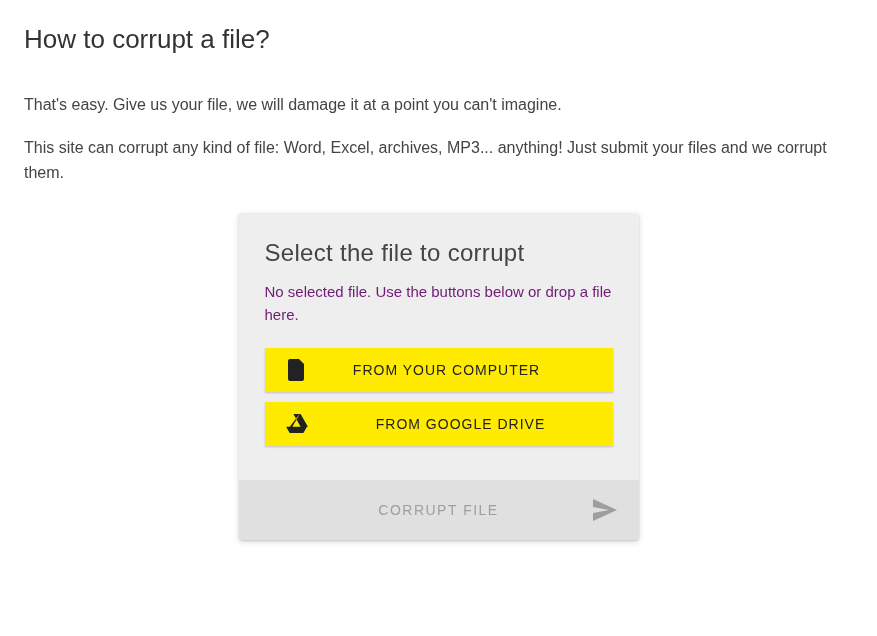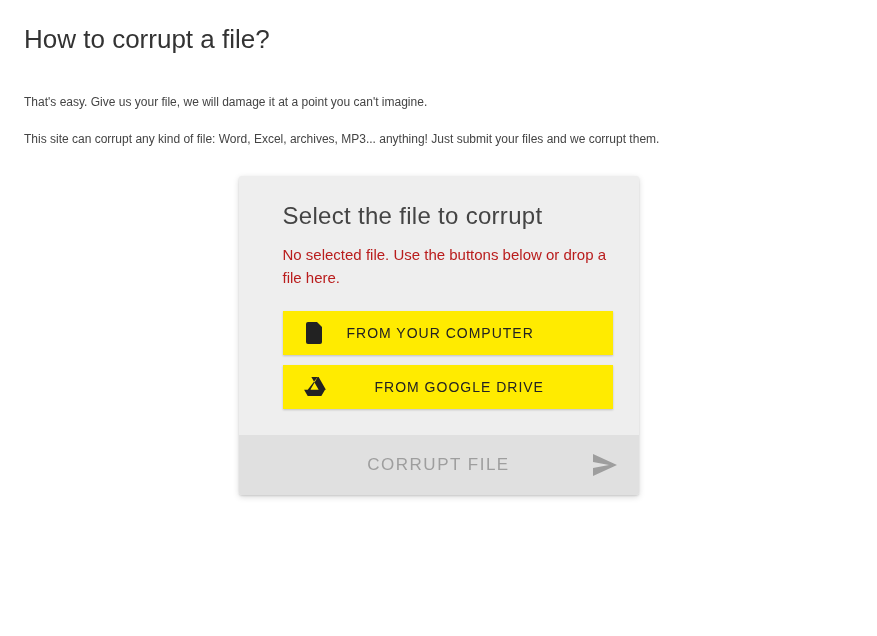--- a/index.html
+++ b/index.html
@@ -1,29 +1,29 @@
 <!DOCTYPE html>
 <html><head>
   <meta charset="utf-8">
   <style>
     * { margin:0; padding:0; box-sizing:border-box; }
     body { font-family: "Helvetica Neue", Helvetica, Arial, sans-serif; color:#3b3b3b; background:#fff; width:877px; padding:24px 24px 40px 24px; }
     h1 { font-size:26px; font-weight:400; color:#333; margin-bottom:38px; }
-    p.intro { font-size:12px; line-height:1.55; color:#444; margin-bottom:18px; max-width:840px; }
+    p.intro { font-size:16px; line-height:1.55; color:#444; margin-bottom:18px; max-width:840px; }
     .card-wrap { display:flex; justify-content:center; margin-top:28px; }
     .card { width:400px; background:#eee; border-radius:3px; box-shadow:0 2px 6px rgba(0,0,0,.15), 0 1px 2px rgba(0,0,0,.12); overflow:hidden; }
-    .card-inner { padding:26px 26px 18px 44px; }
+    .card-inner { padding:26px 26px 18px 26px; }
     .card h2 { font-size:24px; font-weight:300; color:#444; margin-bottom:14px; letter-spacing:.3px; }
-    .card .hint { font-size:15px; color:#b91c1c; line-height:1.5; margin-bottom:22px; }
+    .card .hint { font-size:15px; color:#701a75; line-height:1.5; margin-bottom:22px; }
     .btn { display:flex; align-items:center; width:100%; background:#ffeb00; color:#222; border:none; height:44px; margin-bottom:10px; cursor:pointer; font-size:14px; letter-spacing:1px; font-weight:500; box-shadow:0 1px 2px rgba(0,0,0,.2); font-family:inherit; }
-    .btn:last-of-type { margin-bottom:8px;gap:28px; }
+    .btn:last-of-type { margin-bottom:16px;gap:28px; }
     .btn .icon-slot { width:64px; display:flex; justify-content:center; align-items:center; }
-    .btn .label-slot { flex:1; text-align:left; padding-right:48px; text-transform:uppercase; }
+    .btn .label-slot { flex:1; text-align:center; padding-right:48px; text-transform:uppercase; }
     .footer-bar { background:#e0e0e0; height:60px; display:flex; align-items:center; justify-content:center; position:relative; }
-    .footer-bar .submit-label { font-size:17px; letter-spacing:1.5px; color:#9e9e9e; font-weight:500; text-transform:uppercase; }
+    .footer-bar .submit-label { font-size:14px; letter-spacing:1.5px; color:#9e9e9e; font-weight:500; text-transform:uppercase; }
     .footer-bar .send-icon { position:absolute; right:22px; top:50%; transform:translateY(-50%); }
     svg { display:block; }
   </style>
 </head>
 <body>
 
 <h1>How to corrupt a file?</h1>
 <p class="intro">That's easy. Give us your file, we will damage it at a point you can't imagine.</p>
 <p class="intro">This site can corrupt any kind of file: Word, Excel, archives, MP3... anything! Just submit your files and we corrupt them.</p>
 

